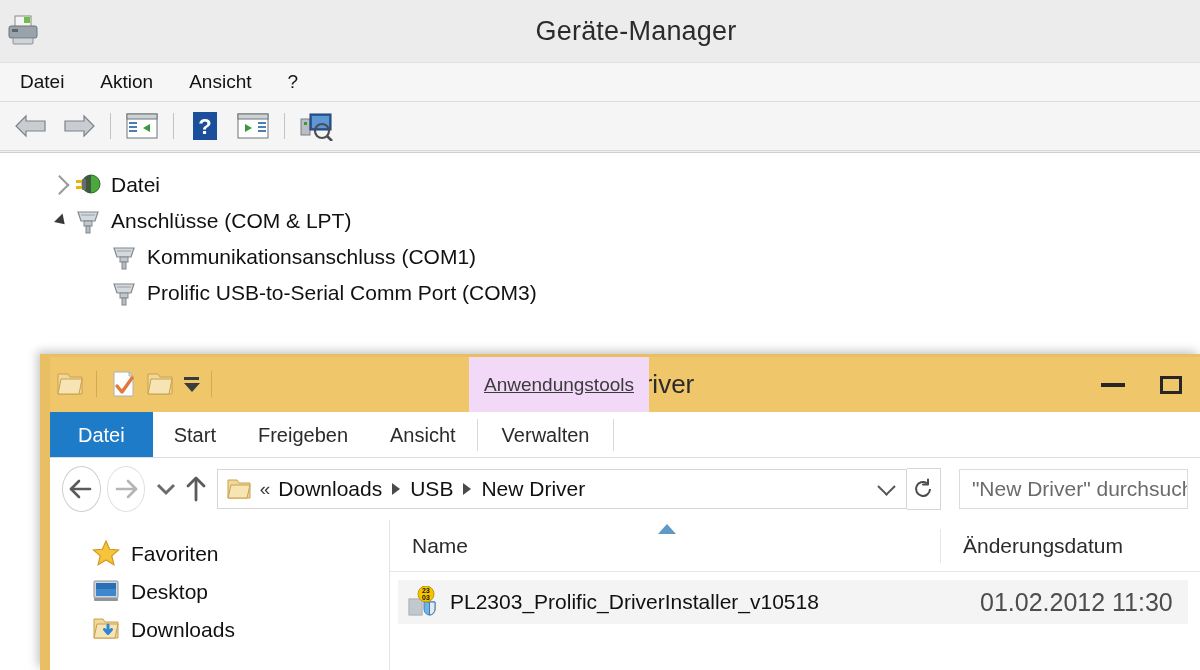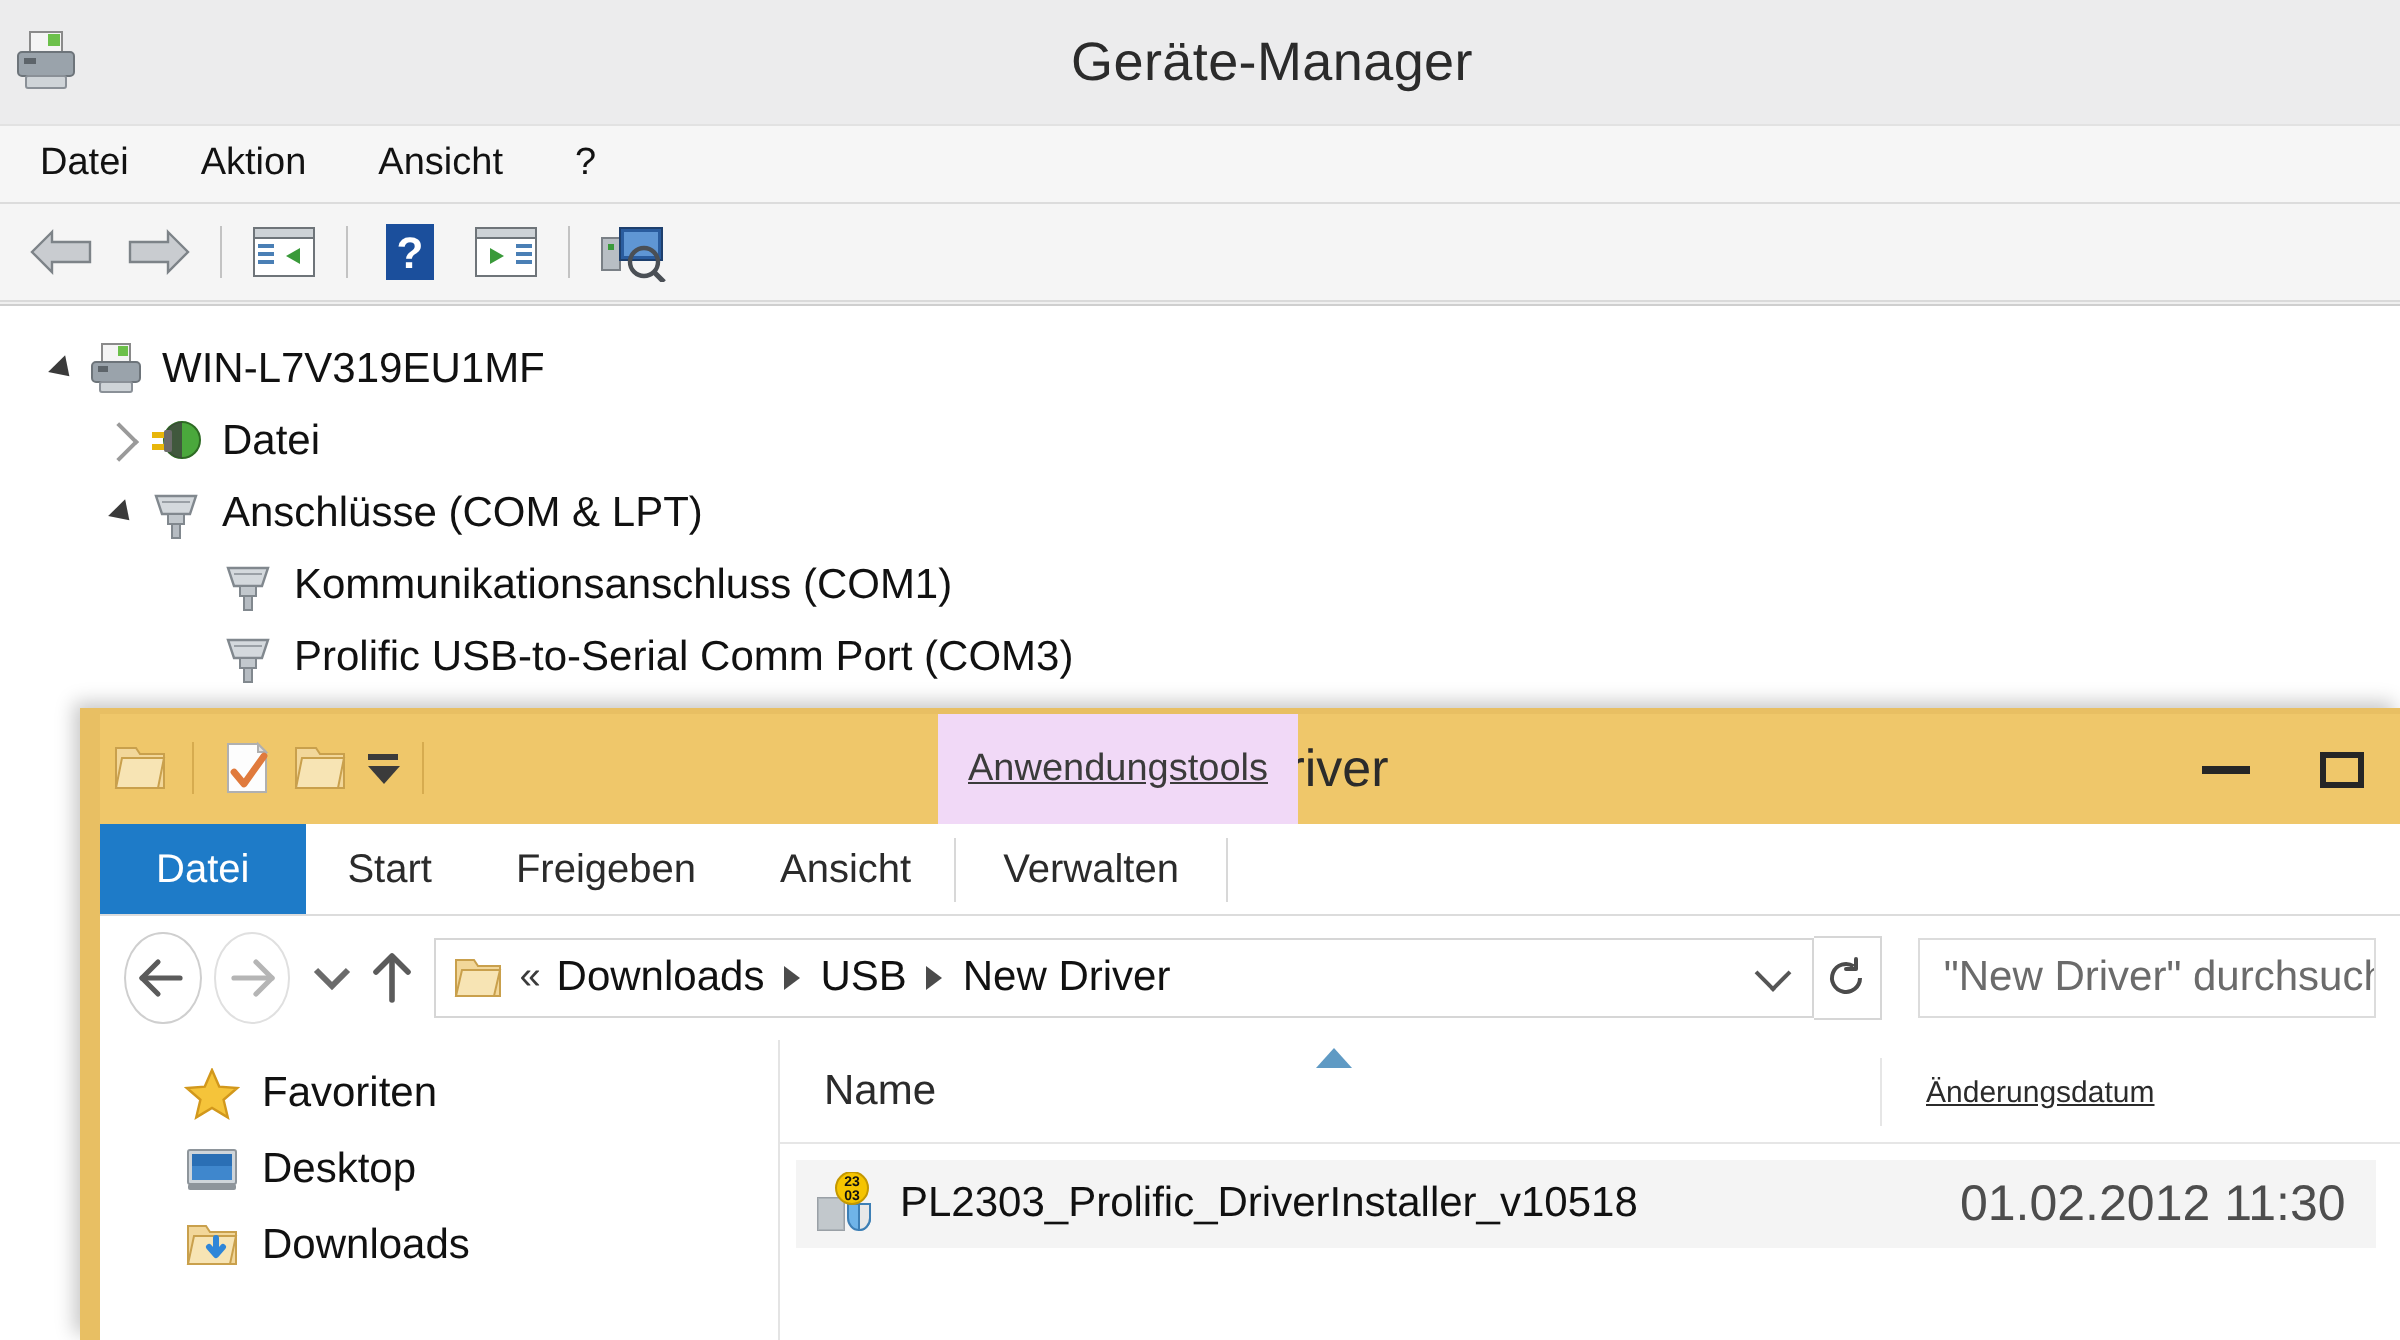--- a/index.html
+++ b/index.html
@@ -106,28 +106,28 @@
   .refresh-btn{width:40px;height:40px;border:1px solid #d6d6d6;border-left:none;display:flex;align-items:center;justify-content:center;}
   .search-box{
     margin-left:18px;flex:1 1 auto;height:40px;border:1px solid #dcdcdc;background:#fff;
     display:flex;align-items:center;padding:0 12px;box-sizing:border-box;
     font-size:21px;color:#6b6b6b;white-space:nowrap;overflow:hidden;
   }
 
   .ex-body{display:flex;height:151px;background:#fff;}
   .navpane{width:340px;flex:0 0 auto;padding-top:8px;box-sizing:border-box;position:relative;}
   .navpane::after{content:"";position:absolute;right:0;top:0;bottom:0;width:1px;background:#e4e4e4;}
-  .np-item{display:flex;align-items:center;height:38px;font-size:21px;color:#111;padding-left:42px;}
+  .np-item{display:flex;align-items:flex-end;height:38px;font-size:21px;color:#111;padding-left:42px;}
   .np-ic{width:28px;height:26px;margin-right:11px;flex:0 0 auto;}
 
   .filelist{flex:1 1 auto;position:relative;}
   .fl-head{height:52px;display:flex;align-items:center;position:relative;}
   .fl-head::after{content:"";position:absolute;left:0;right:0;bottom:0;height:1px;background:#e6e6e6;}
   .col-name{width:550px;padding-left:22px;box-sizing:border-box;font-size:21px;color:#2b2b2b;position:relative;}
-  .col-date{padding-left:22px;font-size:15px;color:#2b2b2b;border-left:1px solid #e6e6e6;height:34px;display:flex;align-items:center;box-sizing:border-box;text-decoration:underline;}
+  .col-date{padding-left:22px;font-size:21px;color:#2b2b2b;border-left:1px solid #e6e6e6;height:34px;display:flex;align-items:center;box-sizing:border-box;}
   .sort-tri{position:absolute;left:268px;top:-10px;width:0;height:0;border-left:9px solid transparent;border-right:9px solid transparent;border-bottom:10px solid #5f9ac4;}
 
   .fl-row{display:flex;align-items:center;height:44px;background:#f4f4f4;margin:8px 12px 0 8px;}
   .fl-ic{width:34px;height:32px;margin:0 10px 0 8px;flex:0 0 auto;}
   .fl-name{font-size:21px;color:#111;flex:0 0 auto;width:508px;}
   .fl-date{font-size:25px;color:#4d4d4d;padding-left:22px;}
 </style>
 </head>
 <body>
 
@@ -198,33 +198,20 @@
         <rect x="11" y="3" width="21" height="16" fill="#2a5c9e" stroke="#1d3f6d"></rect>
         <rect x="13" y="5" width="17" height="12" fill="#5f96d4"></rect>
         <circle cx="23" cy="20" r="7" fill="none" stroke="#4a4f55" stroke-width="2.2"></circle>
         <line x1="28" y1="25" x2="33" y2="30" stroke="#4a4f55" stroke-width="2.6"></line>
       </svg>
     </div>
   </div>
 
   <div class="dm-tree">
 
-    <div class="tr-row lvl0">
-      <div class="tw">
-          <div class="caret-open"></div>
-        </div>
-      <svg class="tr-ic" viewBox="0 0 28 28">
-        <rect x="7" y="1" width="14" height="10" fill="#f4f4f4" stroke="#8a8a8a"></rect>
-        <rect x="15" y="2" width="5" height="5" fill="#6cc04a"></rect>
-        <rect x="2" y="10" width="24" height="10" rx="2" fill="#9aa3ab" stroke="#6d747a"></rect>
-        <rect x="6" y="20" width="16" height="5" rx="1" fill="#cfd4d8" stroke="#8a9097"></rect>
-        <rect x="5" y="12" width="5" height="3" fill="#5d646a"></rect>
-      </svg>
-      <div class="tr-lbl">WIN-L7V319EU1MF</div>
-    </div>
 
     <div class="tr-row lvl1">
       <div class="tw">
           <div class="tri-hollow"></div>
         </div>
       <svg class="tr-ic" viewBox="0 0 28 28">
         <circle cx="17" cy="13" r="9" fill="#4aa83c" stroke="#2e6b24"></circle>
         <path d="M17 4 a9 9 0 0 0 0 18 z" fill="#3d3d3d" opacity=".75"></path>
         <rect x="2" y="9" width="7" height="3" fill="#e8b60a"></rect>
         <rect x="2" y="15" width="7" height="3" fill="#e8b60a"></rect>

